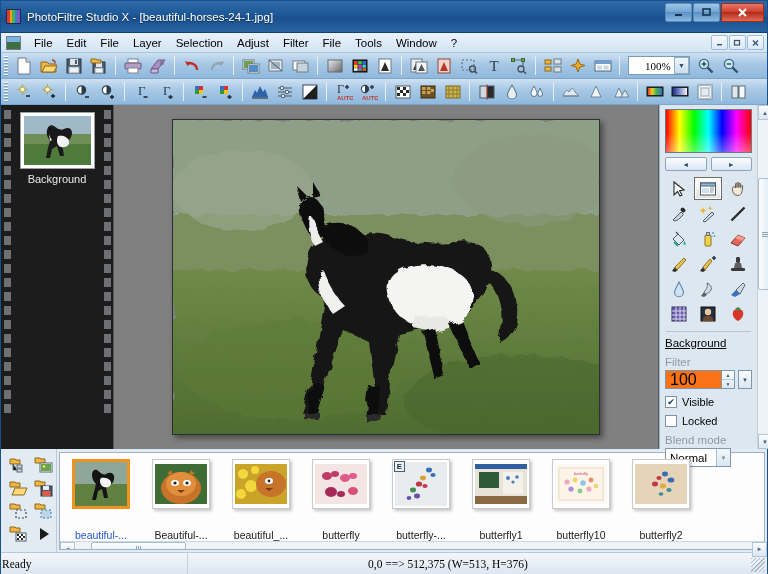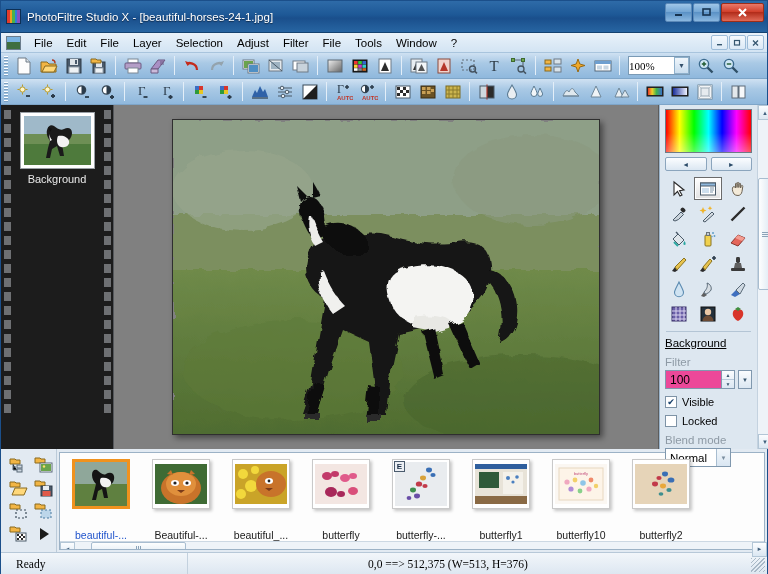--- a/index.html
+++ b/index.html
@@ -103,21 +103,21 @@
     display: flex; align-items: center; justify-content: center;
     border: 1px solid transparent; border-radius: 2px;
     cursor: pointer; flex: 0 0 auto;
   }
   .tbtn svg { display: block; }
 
   .zoombox {
     margin-left: 4px; width: 62px; height: 19px;
     border: 1px solid #7a9ab5; background: #fff;
     display: flex; align-items: center;
-    font-size: 11px; padding-left: 0; color: #000;
+    font-size: 11px; padding-left: 16px; color: #000;
     font-family: "Liberation Serif", serif;
     flex: 0 0 auto;
   }
   .zoombox .zval { flex: 1; }
   .zoombox .zarrow {
     width: 15px; height: 17px; margin-right: 0px;
     background: linear-gradient(#f0f6fb,#c9ddee);
     border: 1px solid #8fb0cb;
     display: flex; align-items: center; justify-content: center;
     font-size: 7px; color: #33506b;
@@ -215,24 +215,24 @@
     border: 1px solid #6b6b6b;
     background: linear-gradient(#ffffff,#e2e2e2);
     box-shadow: inset 0 0 0 1px #fff;
   }
   .rpdiv { height:1px; background:#b4c5d5; margin: 6px 1px 5px 1px; }
   .rplabel { font-size: 11.5px; color: #000; }
   .rplabel.link { text-decoration: underline; }
   .rplabel.dim { color: #8e9aa5; margin-top: 7px; }
   .spinwrap { display: flex; margin-top: 2px; }
   .spinfield {
-    width: 56px; height: 19px; background: #ec4899;
+    width: 56px; height: 19px; background: #f97316;
     border: 1px solid #8098ae; border-right: none;
     display: flex; align-items: center; padding-left: 4px;
-    font-size: 12px; color: #000;
+    font-size: 16px; color: #000;
   }
   .spinarrows {
     width: 14px; height: 19px; border: 1px solid #8098ae;
     background: linear-gradient(#fbfdff,#dbe7f2);
     display: flex; flex-direction: column;
   }
   .spinarrows i {
     flex: 1; display:flex; align-items:center; justify-content:center;
     font-size: 5px; color: #3a5770; font-style: normal;
   }
@@ -368,21 +368,21 @@
   }
 
   
   .statusbar {
     height: 22px; display: flex; align-items: stretch;
     background: linear-gradient(#f2f6fa,#dde7f1);
     border-top: 1px solid #b7c8d8;
     font-size: 11px; color: #000;
   }
   .sbcell {
-    display: flex; align-items: center; padding-left: 15px;
+    display: flex; align-items: center; padding-left: 1px;
     border-right: 1px solid #c3d1de;
     font-family: "Liberation Serif", serif;
     font-size: 11.5px;
   }
   .sb1 { width: 187px; }
   .sb2 { width: 185px; padding-left: 18px; }
   .sb3 { flex: 1; padding-left: 180px; border-right: none; }
   .sbgrip {
     width: 14px; align-self: flex-end; height: 14px;
     background: repeating-linear-gradient(135deg, #a9b9c7 0 1px, transparent 1px 3px);

